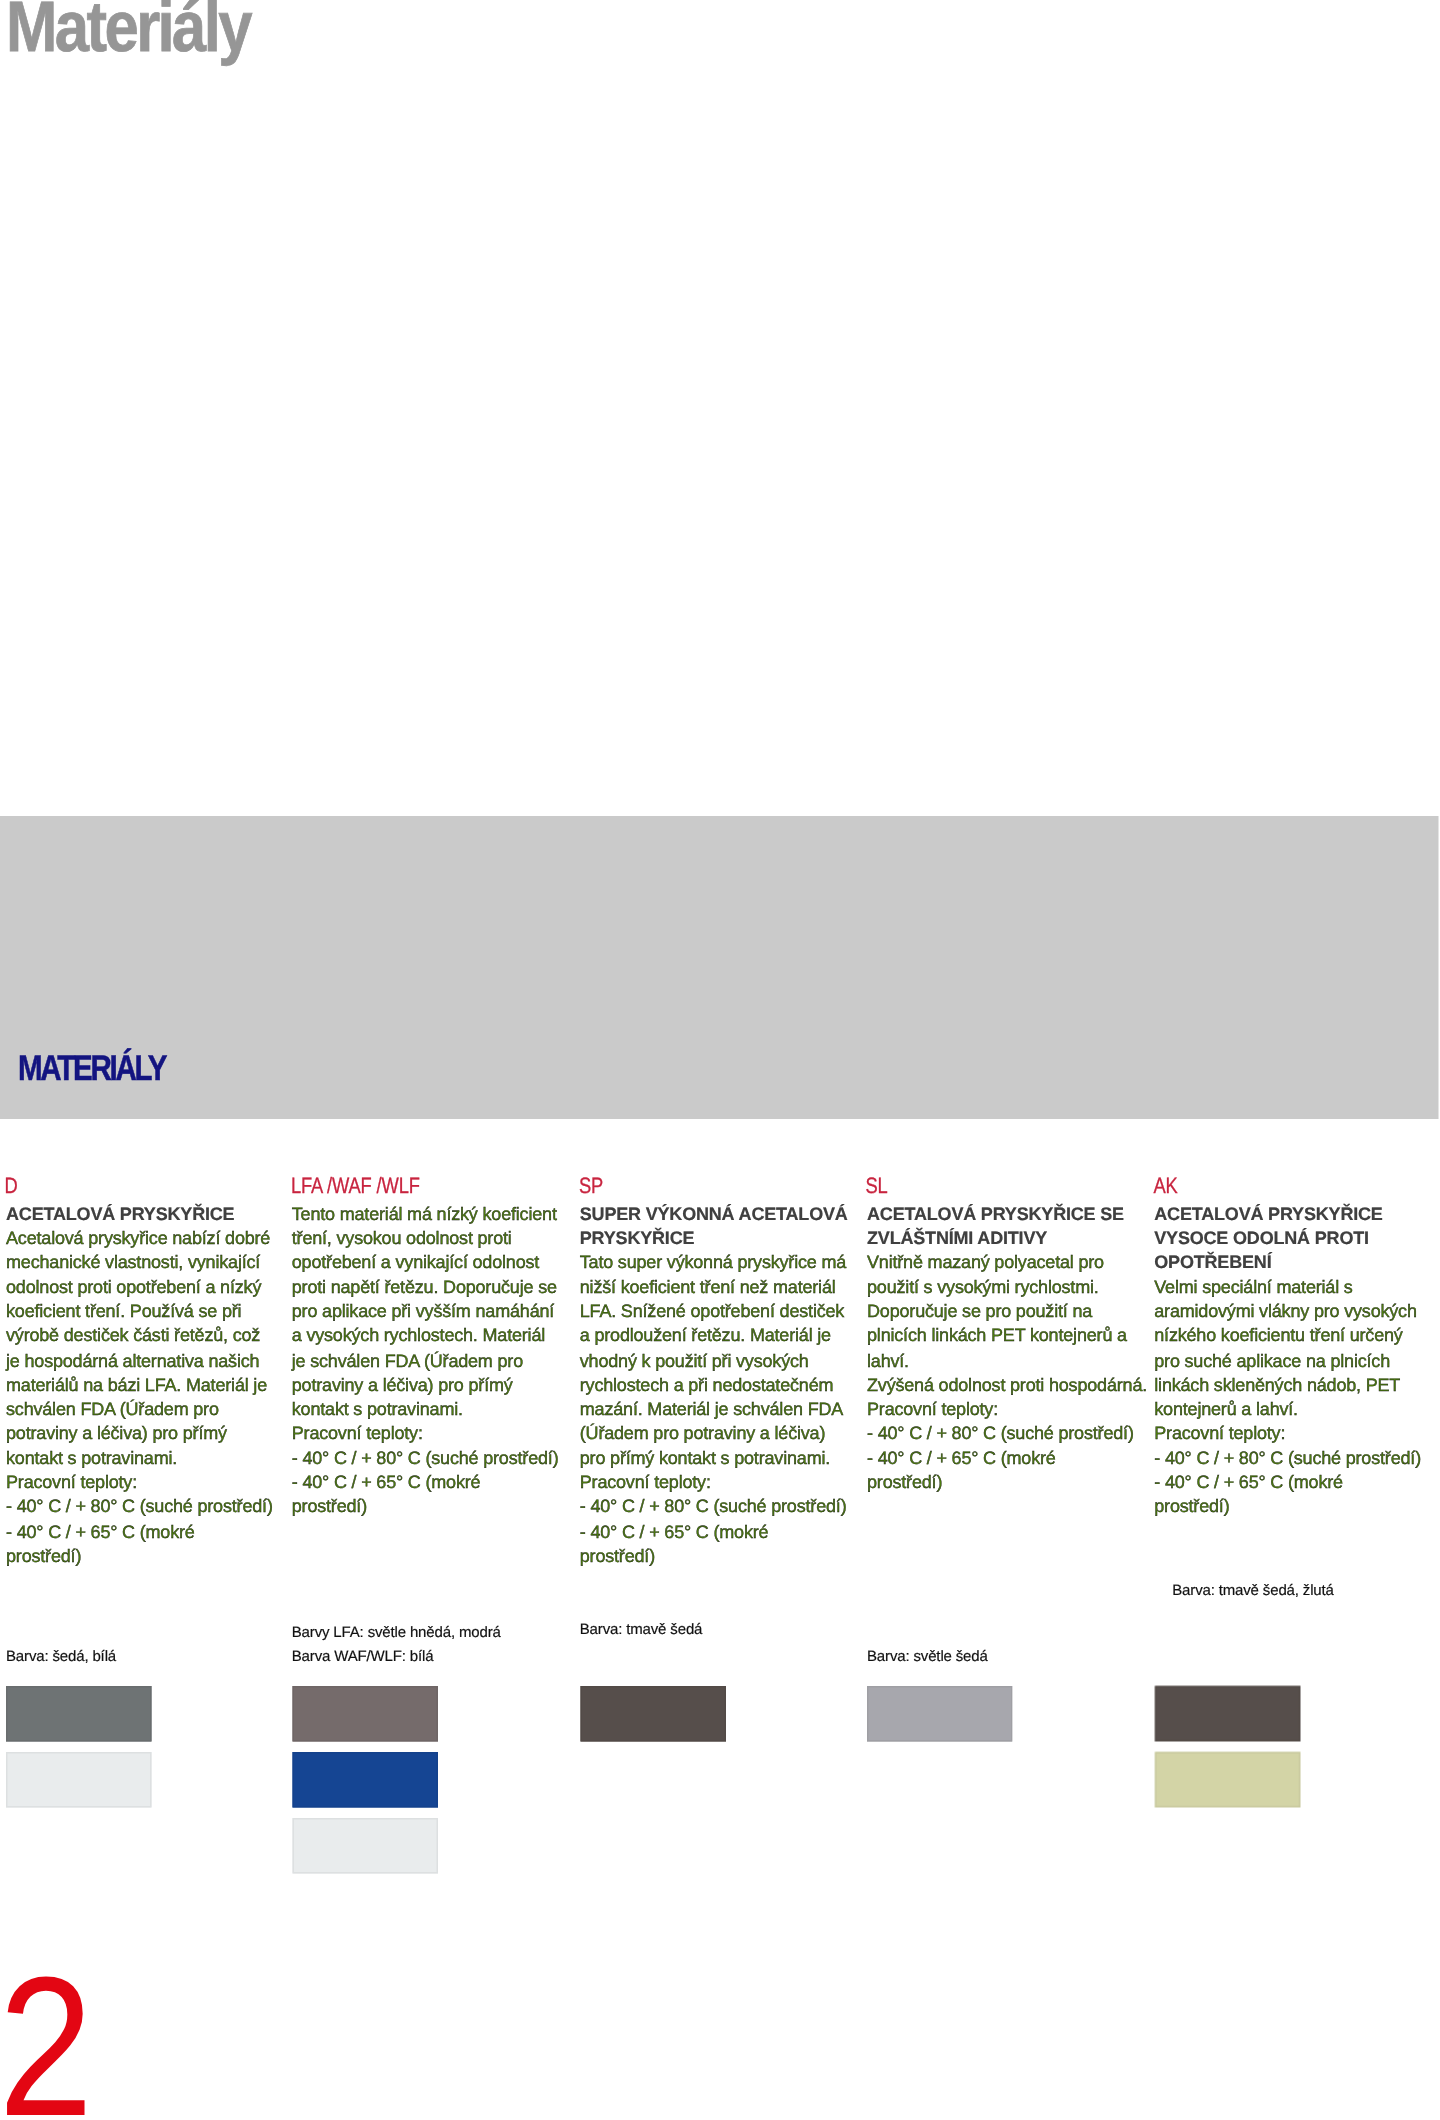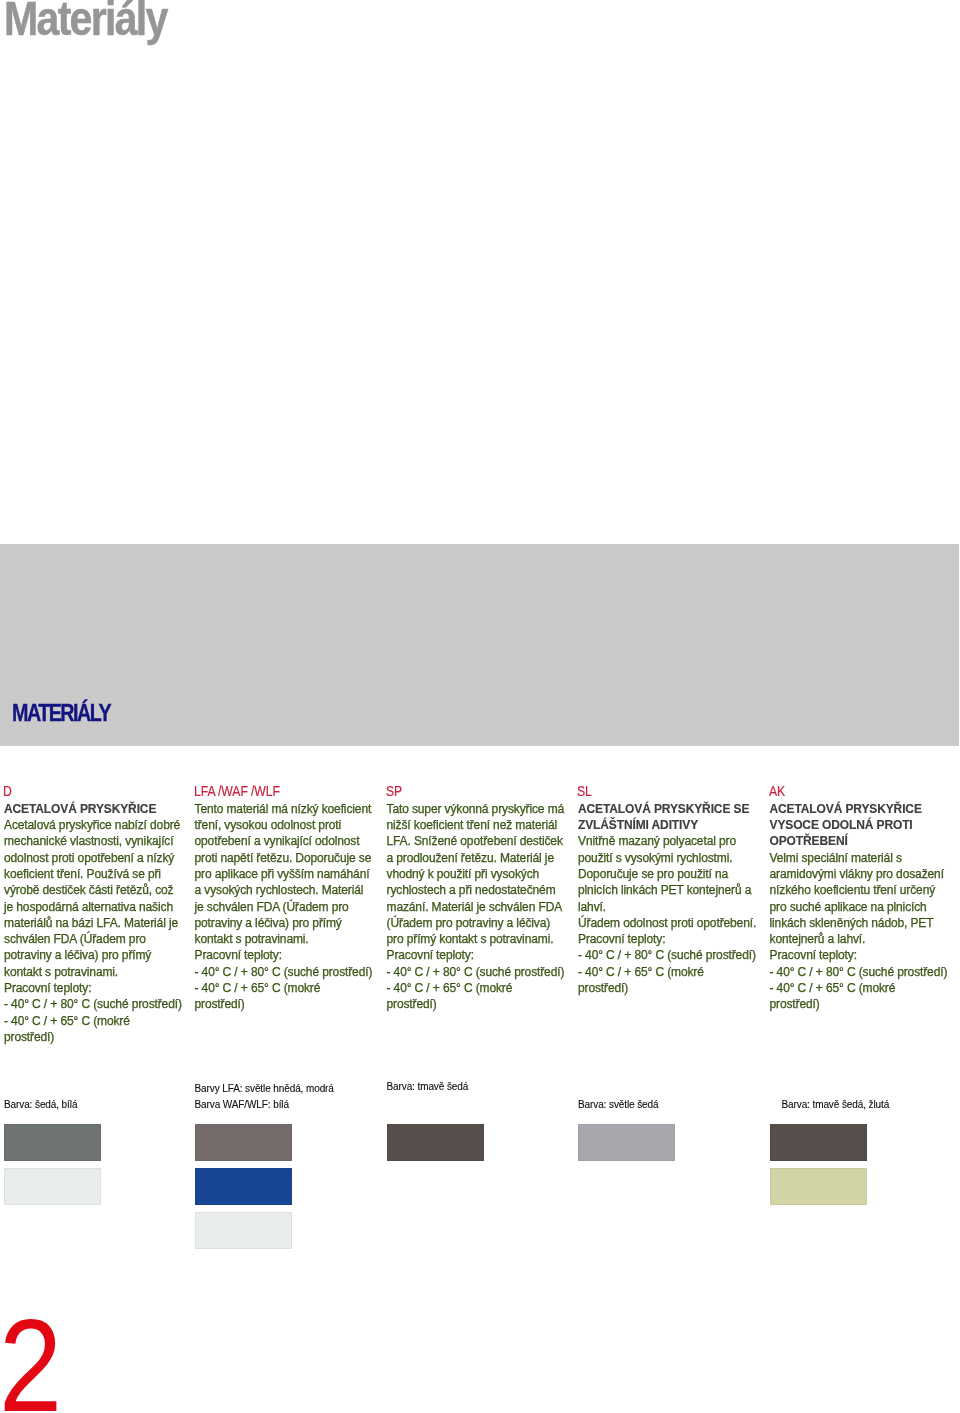--- a/index.html
+++ b/index.html
@@ -40,31 +40,32 @@
         <div class="code"><div>D</div></div>
         <div class="mtitle"><div>ACETALOVÁ PRYSKYŘICE</div></div>
         <div class="mbody"><div>Acetalová pryskyřice nabízí dobré</div><div>mechanické vlastnosti, vynikající</div><div>odolnost proti opotřebení a nízký</div><div>koeficient tření. Používá se při</div><div>výrobě destiček části řetězů, což</div><div>je hospodárná alternativa našich</div><div>materiálů na bázi LFA. Materiál je</div><div>schválen FDA (Úřadem pro</div><div>potraviny a léčiva) pro přímý</div><div>kontakt s potravinami.</div><div>Pracovní teploty:</div><div>- 40° C / + 80° C (suché prostředí)</div><div>- 40° C / + 65° C (mokré</div><div>prostředí)</div></div>
       </div>
       <div class="col" style="left: 194.5px;">
         <div class="code"><div>LFA /WAF /WLF</div></div>
         <div class="mbody"><div>Tento materiál má nízký koeficient</div><div>tření, vysokou odolnost proti</div><div>opotřebení a vynikající odolnost</div><div>proti napětí řetězu. Doporučuje se</div><div>pro aplikace při vyšším namáhání</div><div>a vysokých rychlostech. Materiál</div><div>je schválen FDA (Úřadem pro</div><div>potraviny a léčiva) pro přímý</div><div>kontakt s potravinami.</div><div>Pracovní teploty:</div><div>- 40° C / + 80° C (suché prostředí)</div><div>- 40° C / + 65° C (mokré</div><div>prostředí)</div></div>
       </div>
       <div class="col" style="left: 386.5px;">
         <div class="code"><div>SP</div></div>
+        <div class="mtitle"><div>SUPER VÝKONNÁ ACETALOVÁ</div><div>PRYSKYŘICE</div></div>
         <div class="mbody"><div>Tato super výkonná pryskyřice má</div><div>nižší koeficient tření než materiál</div><div>LFA. Snížené opotřebení destiček</div><div>a prodloužení řetězu. Materiál je</div><div>vhodný k použití při vysokých</div><div>rychlostech a při nedostatečném</div><div>mazání. Materiál je schválen FDA</div><div>(Úřadem pro potraviny a léčiva)</div><div>pro přímý kontakt s potravinami.</div><div>Pracovní teploty:</div><div>- 40° C / + 80° C (suché prostředí)</div><div>- 40° C / + 65° C (mokré</div><div>prostředí)</div></div>
       </div>
       <div class="col" style="left: 578px;">
         <div class="code"><div>SL</div></div>
         <div class="mtitle"><div>ACETALOVÁ PRYSKYŘICE SE</div><div>ZVLÁŠTNÍMI ADITIVY</div></div>
-        <div class="mbody"><div>Vnitřně mazaný polyacetal pro</div><div>použití s vysokými rychlostmi.</div><div>Doporučuje se pro použití na</div><div>plnicích linkách PET kontejnerů a</div><div>lahví.</div><div>Úřadem odolnost proti opotřebení.</div><div>Pracovní teploty:</div><div>- 40° C / + 80° C (suché prostředí)</div><div>- 40° C / + 65° C (mokré</div><div>prostředí)</div></div>
+        <div class="mbody"><div>Vnitřně mazaný polyacetal pro</div><div>použití s vysokými rychlostmi.</div><div>Doporučuje se pro použití na</div><div>plnicích linkách PET kontejnerů a</div><div>lahví.</div><div>Zvýšená odolnost proti hospodárná.</div><div>Pracovní teploty:</div><div>- 40° C / + 80° C (suché prostředí)</div><div>- 40° C / + 65° C (mokré</div><div>prostředí)</div></div>
       </div>
       <div class="col" style="left: 769.5px;">
         <div class="code"><div>AK</div></div>
         <div class="mtitle"><div>ACETALOVÁ PRYSKYŘICE</div><div>VYSOCE ODOLNÁ PROTI</div><div>OPOTŘEBENÍ</div></div>
-        <div class="mbody"><div>Velmi speciální materiál s</div><div>aramidovými vlákny pro dosažení</div><div>nízkého koeficientu tření určený</div><div>pro suché aplikace na plnicích</div><div>linkách skleněných nádob, PET</div><div>kontejnerů a lahví.</div><div>Pracovní teploty:</div><div>- 40° C / + 80° C (suché prostředí)</div><div>- 40° C / + 65° C (mokré</div><div>prostředí)</div></div>
+        <div class="mbody"><div>Velmi speciální materiál s</div><div>aramidovými vlákny pro vysokých</div><div>nízkého koeficientu tření určený</div><div>pro suché aplikace na plnicích</div><div>linkách skleněných nádob, PET</div><div>kontejnerů a lahví.</div><div>Pracovní teploty:</div><div>- 40° C / + 80° C (suché prostředí)</div><div>- 40° C / + 65° C (mokré</div><div>prostředí)</div></div>
       </div>
     </div>
   <div id="swatches">
       <div class="swatchblock" style="left: 4px; top: 1097px;">
         <div class="blabel"><div>Barva: šedá, bílá</div></div>
       </div>
       <div class="swatchstack" style="left: 4px;">
         <div class="swatch" style="background: rgb(110, 115, 116); border: 1px solid rgb(105, 109, 110);"></div>
         <div class="swatch" style="background: rgb(233, 236, 237); border: 1px solid rgb(221, 224, 225);"></div>
       </div>
@@ -81,21 +82,21 @@
       </div>
       <div class="swatchstack" style="left: 386.5px;">
         <div class="swatch" style="background: rgb(86, 78, 75); border: 1px solid rgb(82, 74, 71);"></div>
       </div>
       <div class="swatchblock" style="left: 578px; top: 1097px;">
         <div class="blabel"><div>Barva: světle šedá</div></div>
       </div>
       <div class="swatchstack" style="left: 578px;">
         <div class="swatch" style="background: rgb(167, 167, 173); border: 1px solid rgb(159, 159, 164);"></div>
       </div>
-      <div class="swatchblock" style="left: 769.5px; top: 1097px; padding-left: 12px;">
+      <div class="swatchblock" style="left: 769.5px; top: 1053px; padding-left: 12px;">
         <div class="blabel"><div>Barva: tmavě šedá, žlutá</div></div>
       </div>
       <div class="swatchstack" style="left: 769.5px;">
         <div class="swatch" style="background: rgb(86, 78, 75); border: 1px solid rgb(82, 74, 71);"></div>
         <div class="swatch" style="background: rgb(211, 212, 166); border: 1px solid rgb(200, 201, 158);"></div>
       </div>
     </div>
   <div id="pagenum">2</div>
 </div>
 

